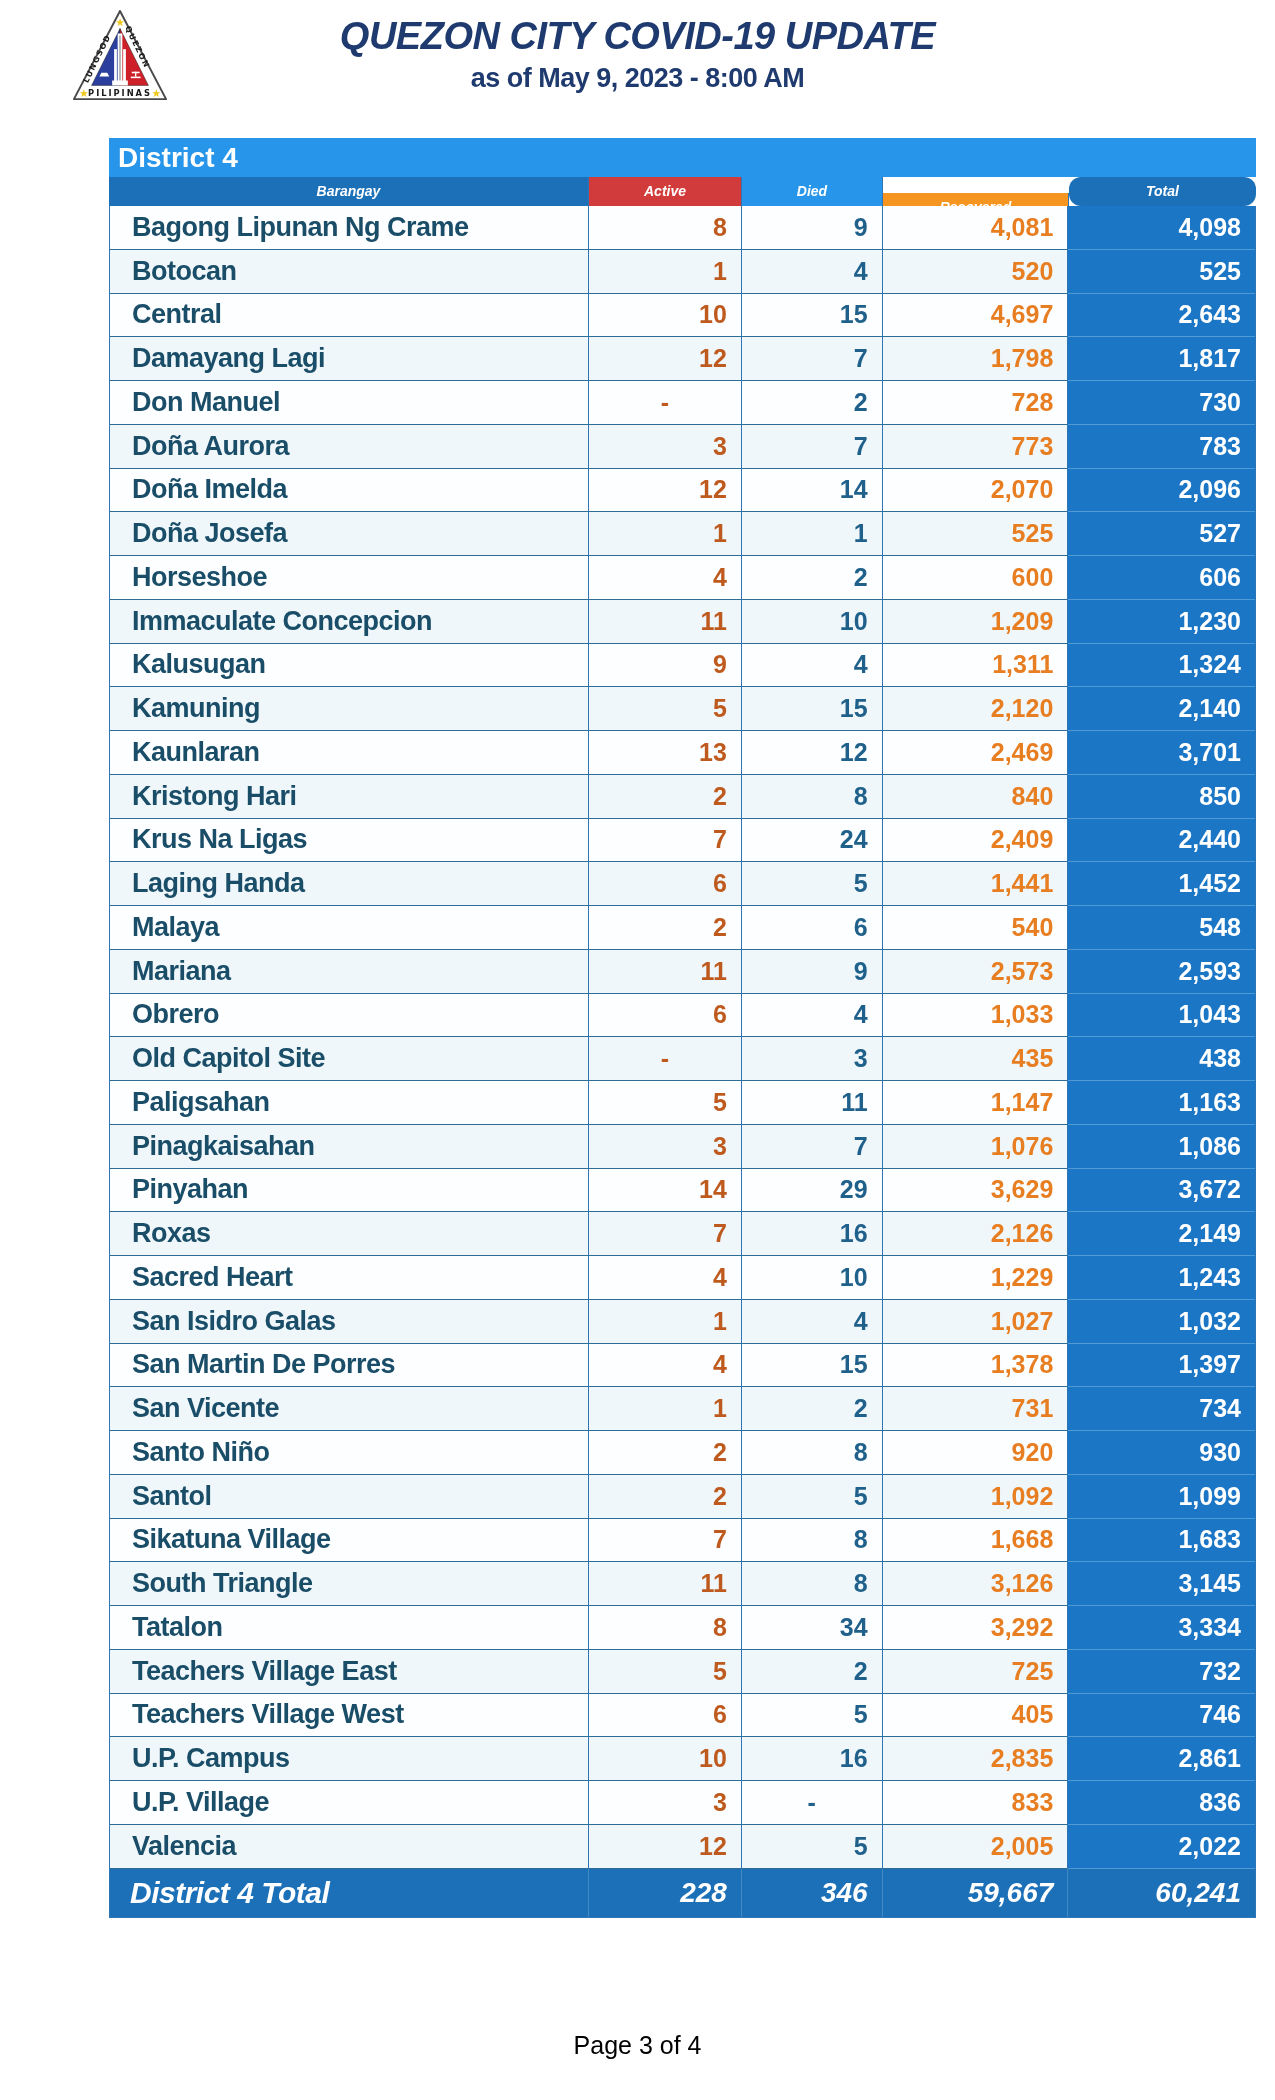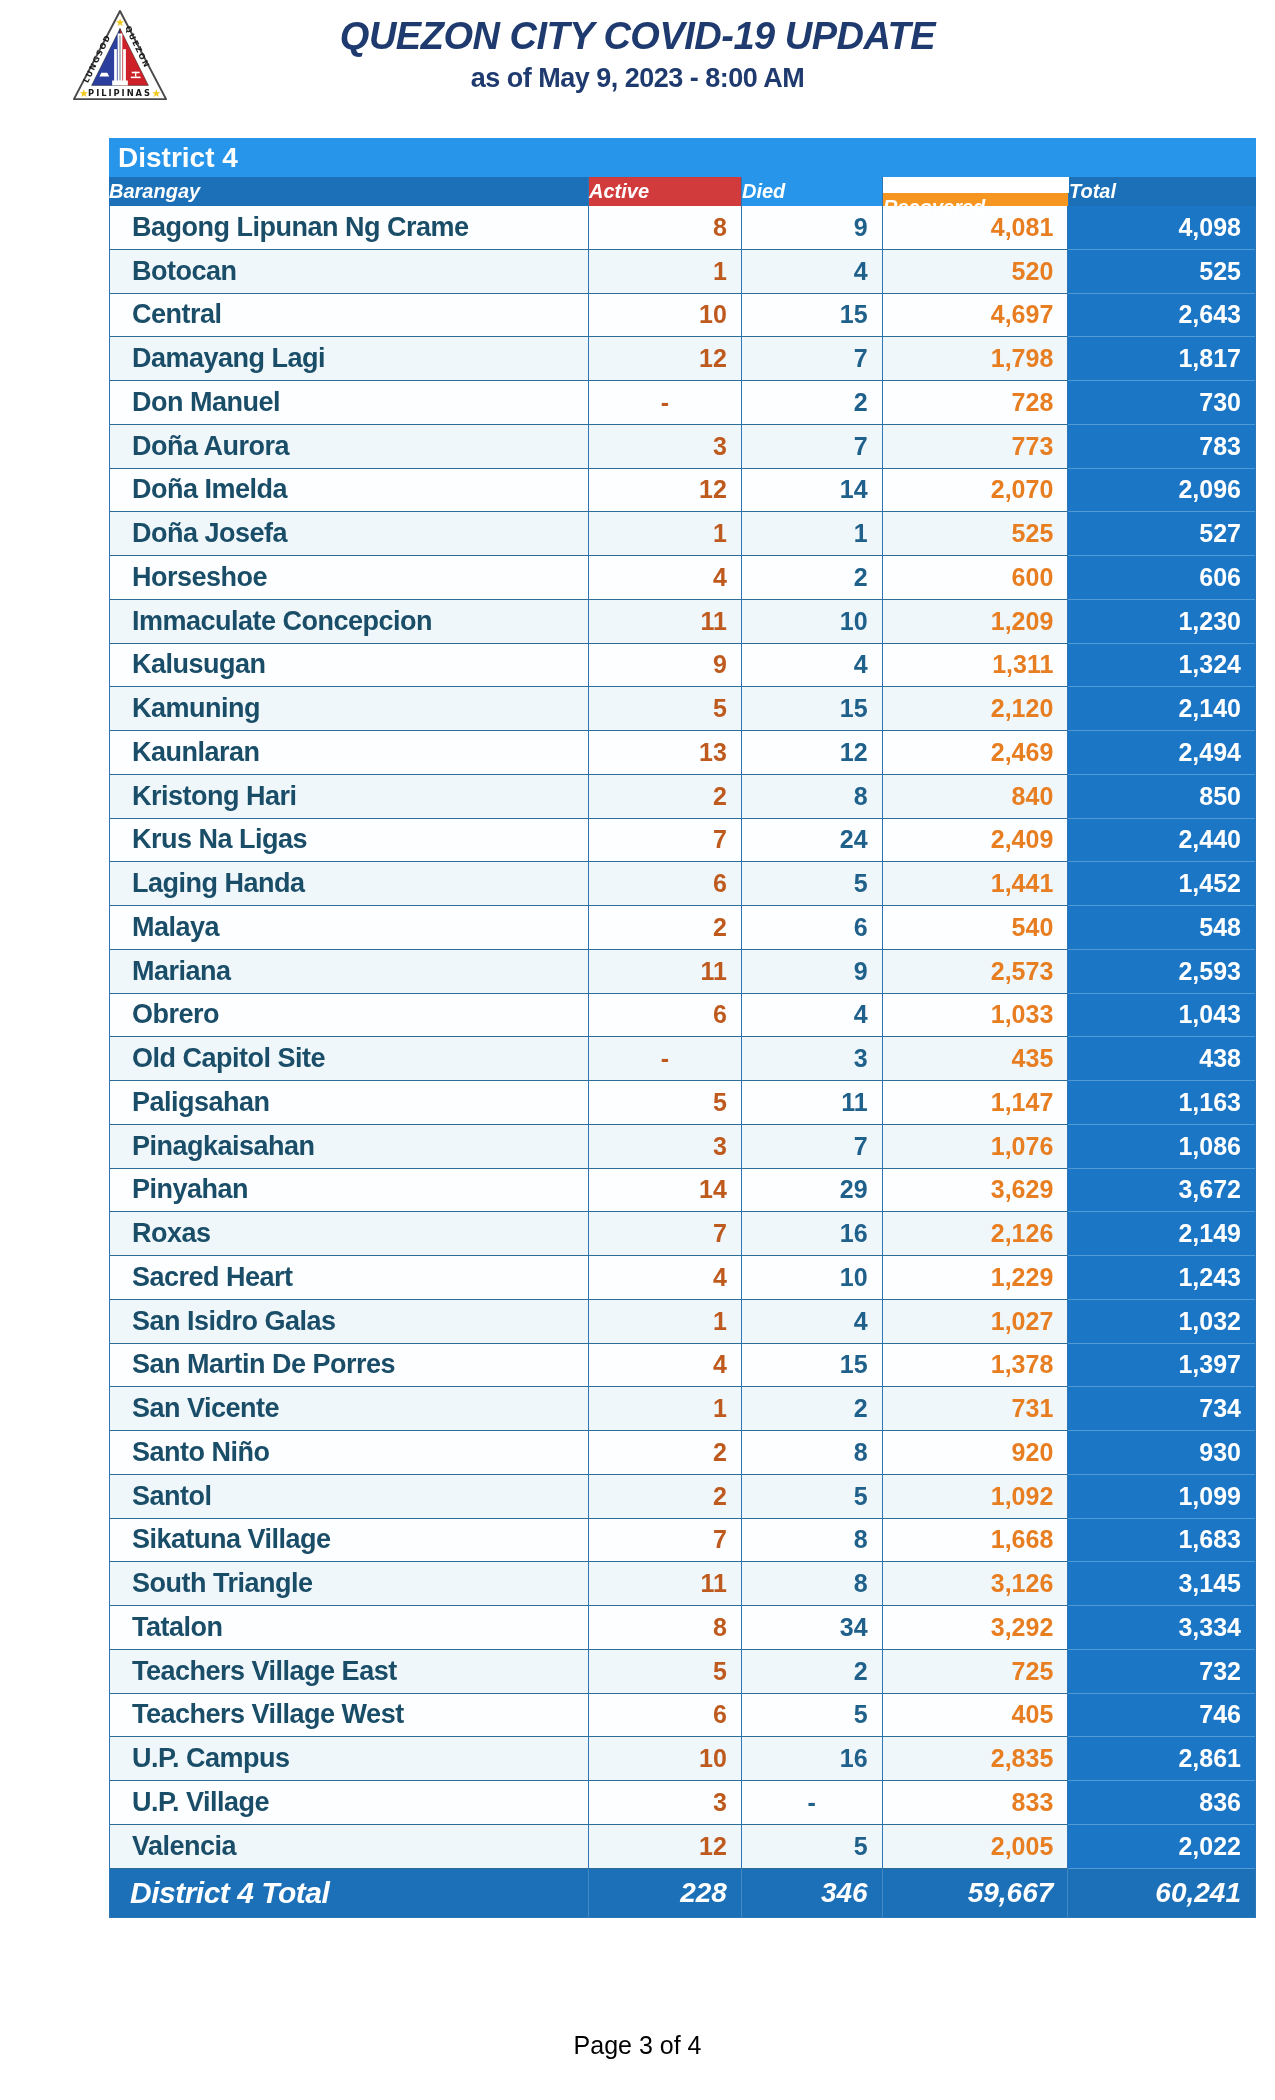--- a/index.html
+++ b/index.html
@@ -23,30 +23,30 @@
 
   
   .covid-table { position:absolute; left:65px; top:138px; width:1147px;padding-left:44px; }
   .district-bar {
     height:39px; background:#2795EA; color:#ffffff; font-size:28px; font-weight:700;
     line-height:40px; padding-left:9px; box-sizing:border-box;
   }
   .col-header { display:flex; height:29px; }
   .ch {
     box-sizing:border-box; color:#ffffff; font-weight:700; font-style:italic;
-    font-size:20px; text-align:left; line-height:29px;
+    font-size:14px; text-align:center; line-height:29px;
     border-right:1.5px solid #2E75B6;
   }
   .w-name { width:480px; } .w-active { width:153px; } .w-died { width:141px; }
   .w-recovered { width:186px; } .w-total { width:187px; }
   .ch.c-name { background:#1C70B8; }
   .ch.c-active { background:#D23B3B; }
   .ch.c-died { background:#2795EA; }
   .ch.c-recovered { background:#F6951F;margin-top:16px; }
-  .ch.c-total { background:#1C70B8; border-right:none; }
+  .ch.c-total { background:#1C70B8; border-right:none;border-radius:12px; }
 
   .tbody { border-left:1.5px solid #2E75B6; border-right:1.5px solid #2E75B6; }
   .trow { display:flex; height:43.75px; }
   .trow.odd  { background:#FDFEFF; }
   .trow.even { background:#EFF7FB; }
   .td {
     box-sizing:border-box; display:flex; align-items:center;
     border-right:1.5px solid #2E75B6; border-bottom:1.6px solid #2E6E96;
   }
   .td.c-name { color:#1A4D68; font-weight:700; font-size:27px; padding-left:22px; letter-spacing:-0.5px; }
@@ -209,21 +209,21 @@
     <div class="td num c-active w-active">5</div>
     <div class="td num c-died w-died">15</div>
     <div class="td num c-recovered w-recovered">2,120</div>
     <div class="td num c-total w-total">2,140</div>
   </div>
         <div class="trow odd">
     <div class="td c-name w-name">Kaunlaran</div>
     <div class="td num c-active w-active">13</div>
     <div class="td num c-died w-died">12</div>
     <div class="td num c-recovered w-recovered">2,469</div>
-    <div class="td num c-total w-total">2,494</div>
+    <div class="td num c-total w-total">3,701</div>
   </div>
         <div class="trow even">
     <div class="td c-name w-name">Kristong Hari</div>
     <div class="td num c-active w-active">2</div>
     <div class="td num c-died w-died">8</div>
     <div class="td num c-recovered w-recovered">840</div>
     <div class="td num c-total w-total">850</div>
   </div>
         <div class="trow odd">
     <div class="td c-name w-name">Krus Na Ligas</div>

